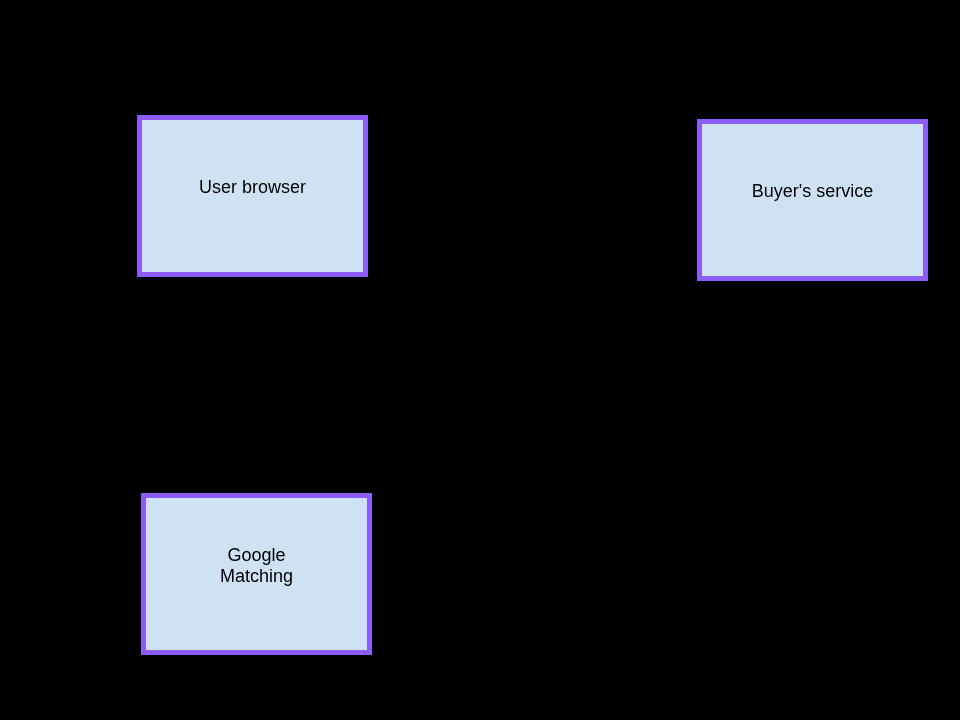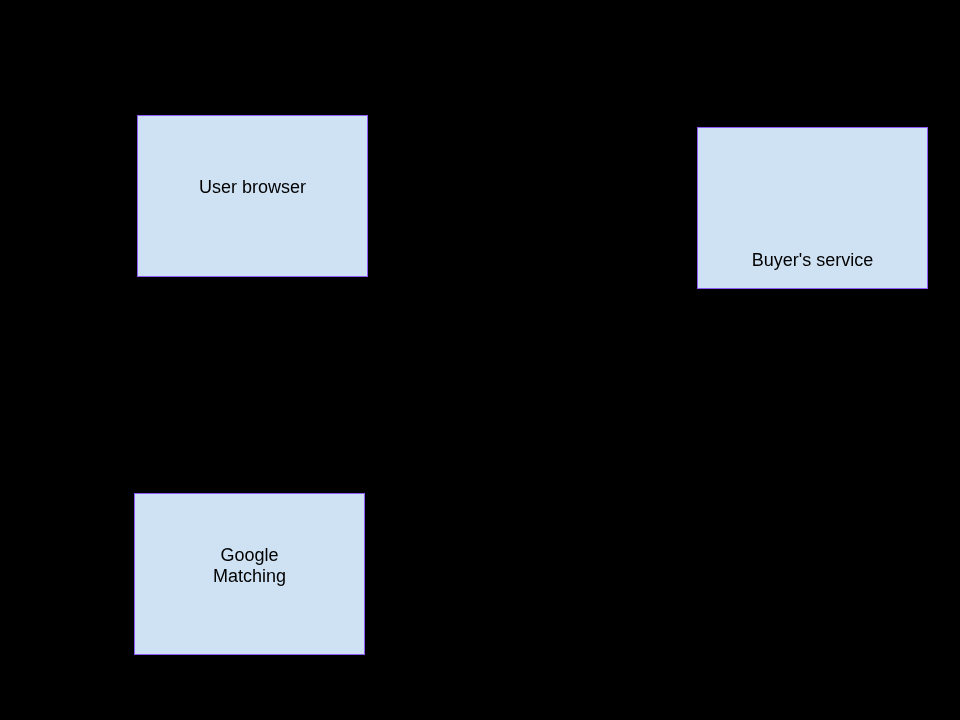--- a/index.html
+++ b/index.html
@@ -12,45 +12,44 @@
     width: 960px;
     height: 720px;
     background: #000000;
     overflow: hidden;
     font-family: "Liberation Sans", sans-serif;
   }
   .node {
     position: absolute;
     box-sizing: border-box;
     background: #cfe2f3;
-    border: 1px solid #8b5cf6;
+    border: 5px solid #8b5cf6;
     display: flex;
     align-items: center;
     justify-content: center;
     text-align: center;
     padding-bottom: 17px; 
     color: #000000;
     font-size: 18px;
     line-height: 21px;
   }
   .node-user-browser {
     left: 137px;
     top: 115px;
     width: 231px;
     height: 162px;
   }
   .node-buyers-service {
     left: 697px;
-    top: 127px;
+    top: 119px;
     width: 231px;
     height: 162px;
-    align-items: flex-end;
   }
   .node-google-cms {
-    left: 134px;
+    left: 141px;
     top: 493px;
     width: 231px;
     height: 162px;
     align-items: center;
   }
   .node-label {
     width: 100%;
   }
 </style>
 </head>

